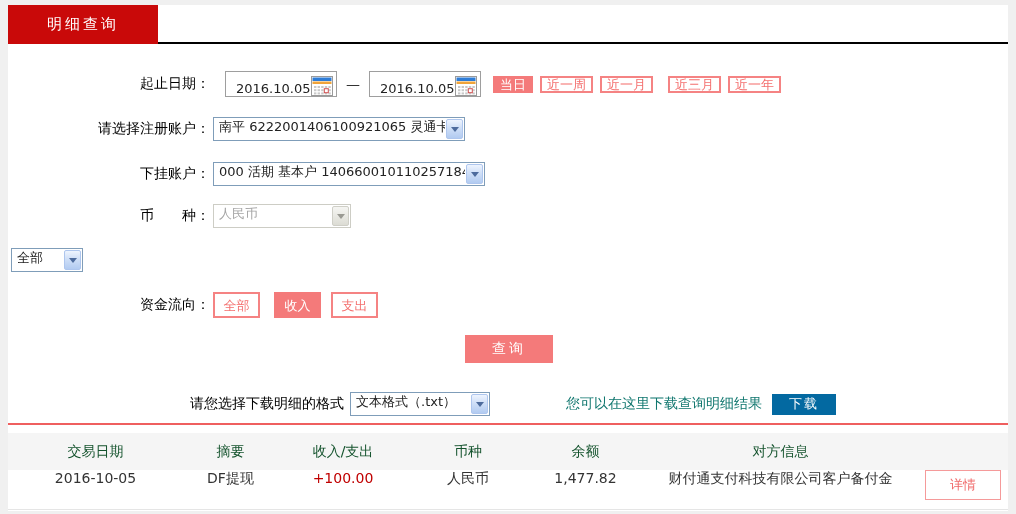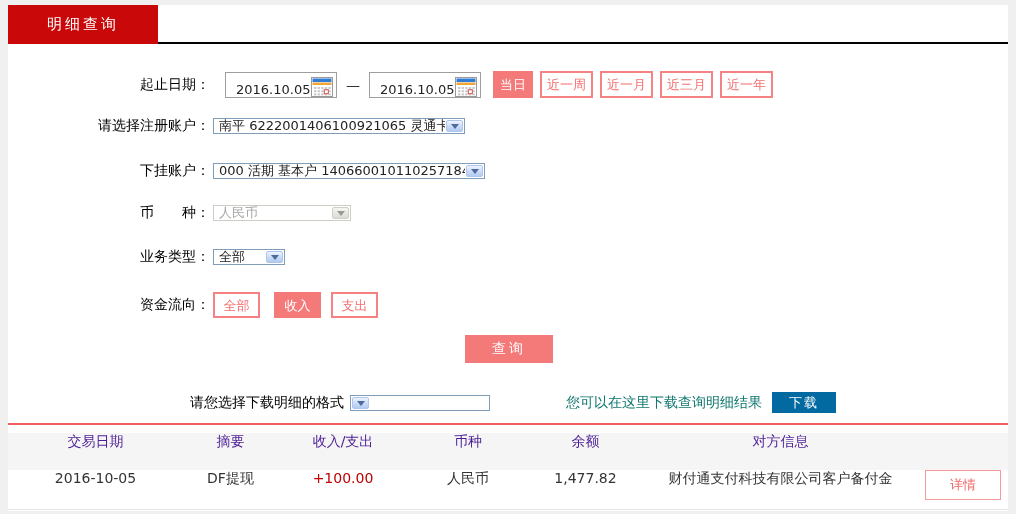--- a/index.html
+++ b/index.html
@@ -15,46 +15,46 @@
 
   
   .row { position:absolute; left:0; display:flex; align-items:center; white-space:nowrap; }
   .lbl { width:202px; text-align:right; font-size:14px; color:#000; }
 
   .date-box { display:inline-flex; align-items:flex-end; justify-content:space-between; width:112px; height:26px;
               border:1px solid #9e9e9e; background:#fff; padding:0 3px 0 10px; cursor:pointer; }
   .date-text { font-size:13px; color:#222; }
   .dash { font-size:14px; color:#333; margin-left:9px; }
 
-  .pbtn { border:2px solid #f58383; background:#fff; color:#f4706f; font-size:13px; height:27px;
+  .pbtn { border:2px solid #f58383; background:#fff; color:#f4706f; font-size:13px; height:17px;
           padding:0 5px; cursor:pointer; font-family:inherit; line-height:1; }
   .pbtn.filled { background:#f47a7a; border-color:#f47a7a; color:#fff; }
   .flow-btn { width:47px; height:26px; }
 
   
-  .xp-select { display:inline-flex; align-items:center; height:16px; border:1px solid #7f9db9; background:#fff; cursor:pointer; }
+  .xp-select { display:inline-flex; height:24px; border:1px solid #7f9db9; background:#fff; cursor:pointer; }
   .xp-value { flex:1; padding:0 5px; font-size:13px; color:#222; overflow:hidden; }
   .xp-arrow { width:17px; align-self:stretch; margin:1px; border:1px solid #aec6ee; border-radius:2px;
               background:linear-gradient(180deg,#eef4fe 0%,#cfdff7 45%,#b2cbf1 100%); position:relative; }
   .xp-arrow::after { content:""; position:absolute; left:50%; top:50%; margin:-2px 0 0 -4px;
                      border:4px solid transparent; border-top:5px solid #4d6b9d; }
   .xp-select.disabled { border-color:#cdcdc5; cursor:default; }
   .xp-select.disabled .xp-value { color:#a5a5a5; }
   .xp-select.disabled .xp-arrow { background:linear-gradient(#f5f5f2,#dcdcd4); border-color:#cfcfc7; }
   .xp-select.disabled .xp-arrow::after { border-top-color:#9a9a93; }
 
   .query-btn { position:absolute; top:330px; left:457px; width:88px; height:28px; background:#f47a7a; color:#fff;
                border:none; font-size:14px; letter-spacing:3px; cursor:pointer; font-family:inherit; }
   .dl-btn { width:64px; height:21px; background:#0369a1; color:#fff; border:none; font-size:13px;
             letter-spacing:2px; cursor:pointer; font-family:inherit; }
 
   
   .table-divider { position:absolute; top:418px; left:0; width:100%; height:2px; background:#ef5f5f; }
   .thead { position:absolute; top:428px; left:0; width:100%; height:37px; background:#f5f5f5;
-           display:flex; align-items:flex-start; color:#4c1d95; font-size:14px; }
+           display:flex; align-items:center; color:#14532d; font-size:14px; }
   .trow  { position:absolute; top:465px; left:0; width:100%; height:40px; background:#fff;
            display:flex; color:#333; font-size:14px; border-bottom:1px solid #e5e5e5; }
   .c { text-align:center; overflow:hidden; }
   .c1{width:175px} .c2{width:95px} .c3{width:130px} .c4{width:120px} .c5{width:115px} .c6{width:275px} .c7{width:90px}
   .amount { color:#c00000; }
   .detail-btn { border:1px solid #f59a9a; background:#fff; color:#f06a6a; font-size:13px;
                 padding:5px 24px; cursor:pointer; font-family:inherit; }
 </style>
 </head>
 <body>
@@ -115,21 +115,21 @@
               <rect x="10.2" y="16.4" width="2.4" height="2"></rect>
               <rect x="13.8" y="16.4" width="2.4" height="2"></rect>
               <rect x="17.4" y="16.4" width="2.4" height="2"></rect>
           </g>
           <rect x="13.3" y="12.7" width="4" height="4" fill="#fff" stroke="#d05050"></rect>
         </svg>
       </span>
       <button class="pbtn filled" style="margin-left:12px">当日</button>
       <button class="pbtn" style="margin-left:7px">近一周</button>
       <button class="pbtn" style="margin-left:7px">近一月</button>
-      <button class="pbtn" style="margin-left:7px">近三月</button>
+      <button class="pbtn" style="margin-left:15px">近三月</button>
       <button class="pbtn" style="margin-left:7px">近一年</button>
     </div>
 
     <div class="row" style="top:112px">
       <span class="lbl">请选择注册账户：</span>
       <span class="xp-select" style="margin-left:3px;width:252px">
         <span class="xp-value">南平 6222001406100921065 灵通卡</span>
         <span class="xp-arrow"></span>
       </span>
     </div>
@@ -144,39 +144,39 @@
 
     <div class="row" style="top:199px">
       <span class="lbl">币　　种：</span>
       <span class="xp-select disabled" style="margin-left:3px;width:138px">
         <span class="xp-value">人民币</span>
         <span class="xp-arrow"></span>
       </span>
     </div>
 
     <div class="row" style="top:243px">
-      <span class="lbl">业务类型：</span>
       <span class="xp-select" style="margin-left:3px;width:72px">
         <span class="xp-value">全部</span>
         <span class="xp-arrow"></span>
       </span>
     </div>
 
     <div class="row" style="top:287px">
       <span class="lbl">资金流向：</span>
       <button class="pbtn flow-btn" style="margin-left:3px">全部</button>
       <button class="pbtn flow-btn filled" style="margin-left:14px">收入</button>
       <button class="pbtn flow-btn" style="margin-left:10px">支出</button>
     </div>
 
     <button class="query-btn">查询</button>
 
     <div class="row" style="top:387px">
       <span style="margin-left:182px;font-size:14px;color:#000">请您选择下载明细的格式</span>
       <span class="xp-select" style="margin-left:6px;width:140px">
+        <span class="xp-value">文本格式（.txt）</span>
         <span class="xp-arrow"></span>
       </span>
       <span style="margin-left:76px;font-size:14px;color:#0f766e">您可以在这里下载查询明细结果</span>
       <button class="dl-btn" style="margin-left:10px">下载</button>
     </div>
 
     <div class="table-divider"></div>
 
     <div class="thead">
       <span class="c c1">交易日期</span>

